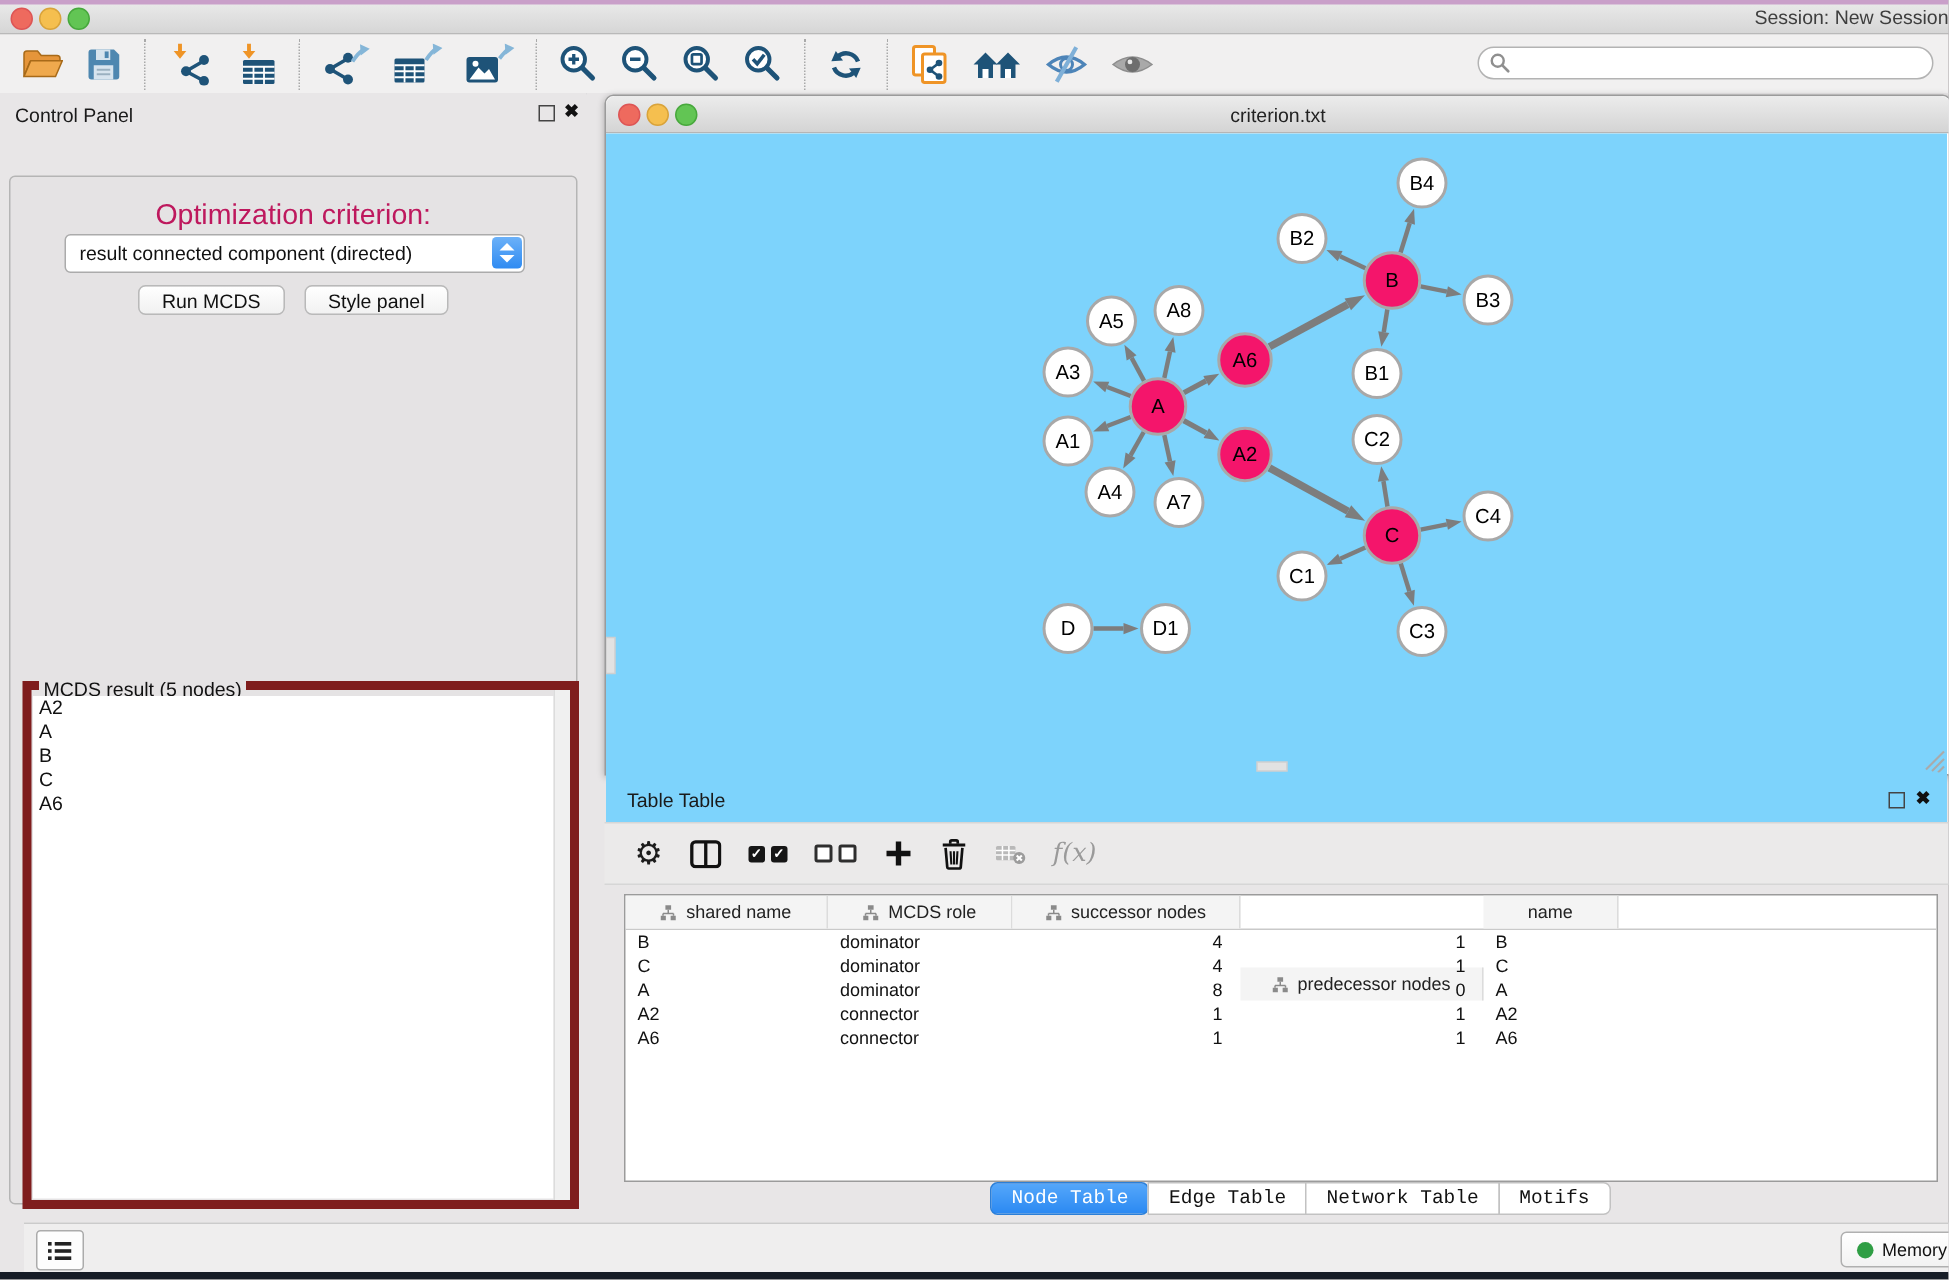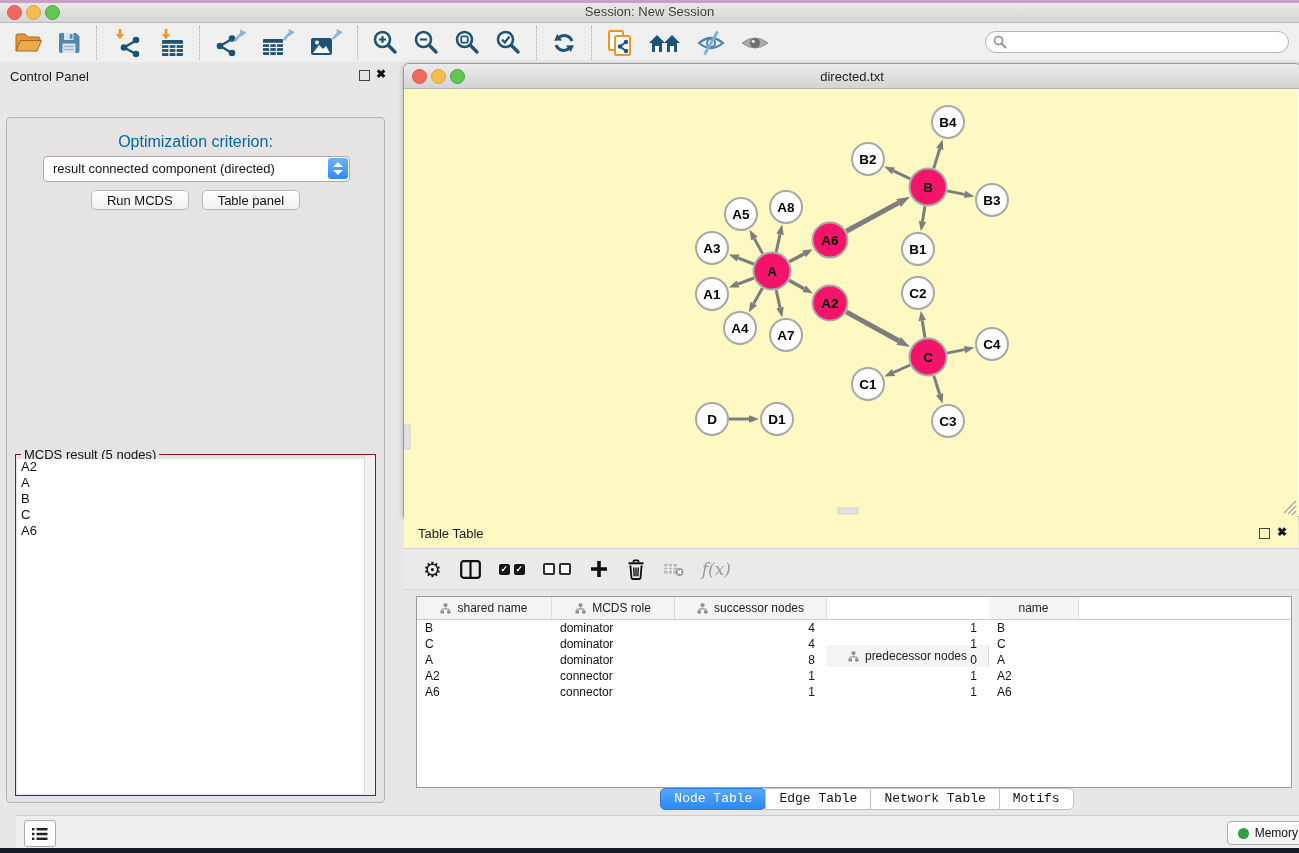--- a/index.html
+++ b/index.html
@@ -7,21 +7,21 @@
   .app{position:relative;width:1299px;height:853px;background:#e8e6e7;overflow:hidden;}
 
   
   .titlebar{position:absolute;left:0;top:0;width:1299px;height:22px;
     background:linear-gradient(#ebebeb,#d6d6d6);border-bottom:1px solid #b9b9b9;}
   .titlebar .accent{position:absolute;left:0;top:0;width:100%;height:3px;background:#c99fc9;}
   .tl{position:absolute;top:5px;width:13px;height:13px;border-radius:50%;}
   .tl.red{left:7px;background:#ee6a5e;border:1px solid #d55;}
   .tl.yellow{left:26px;background:#f5bf4f;border:1px solid #d9a33a;}
   .tl.green{left:45px;background:#62c554;border:1px solid #47a83c;}
-  .title-text{position:absolute;left:0;right:0;top:4px;text-align:center;font-size:13px;color:#3e3e3e;}
+  .title-text{position:absolute;left:0;right:0;top:4px;text-align:right;font-size:13px;color:#3e3e3e;}
 
   
   .toolbar{position:absolute;left:0;top:23px;width:1299px;height:39px;background:#f1f0f0;
     border-bottom:1px solid #c6c6c6;display:flex;align-items:center;}
   .tb-group{display:flex;align-items:center;gap:14px;padding:0 14px;height:34px;}
   .tb-sep{width:0;height:34px;border-left:1px dotted #a9a9a9;}
   .tb-btn{display:flex;align-items:center;justify-content:center;cursor:pointer;}
   .search-wrap{position:absolute;right:10px;top:8px;}
   .search-input{width:268px;height:20px;border:1px solid #b3b3b3;border-radius:11px;background:#fff;
     padding:0 8px 0 26px;font-size:12px;outline:none;color:#333;}
@@ -37,52 +37,52 @@
 
   .cp-tabs{position:absolute;left:0;top:33px;width:100%;display:flex;justify-content:center;z-index:2;}
   .seg-tab{height:20px;line-height:20px;padding:0 13px;background:#fff;border:1px solid #c2c2c2;
     font-size:13px;color:#111;cursor:pointer;margin-left:-1px;}
   .seg-tab:first-child{border-radius:5px 0 0 5px;margin-left:0;}
   .seg-tab:last-child{border-radius:0 5px 5px 0;}
   .seg-tab.active{background:linear-gradient(#55a7fa,#2b89f2);color:#fff;border-color:#2b7fd8;border-radius:5px;}
 
   .cp-content{position:absolute;left:6px;top:55px;width:377px;height:684px;background:#e5e3e4;
     border:1px solid #b5b5b5;border-radius:4px;}
-  .opt-label{position:absolute;left:0;right:0;top:15px;text-align:center;font-size:16px;color:#0369a1;}
+  .opt-label{position:absolute;left:0;right:0;top:15px;text-align:center;font-size:19px;color:#be185d;}
   .dropdown{position:absolute;left:36px;top:38px;width:305px;height:24px;background:#fff;
     border:1px solid #ababab;border-radius:4px;cursor:pointer;}
   .dropdown-text{position:absolute;left:9px;top:4px;font-size:13px;color:#111;}
   .dropdown-stepper{position:absolute;right:1px;top:1px;width:20px;height:21px;border-radius:3px;
     background:linear-gradient(#6cb1f8,#2f8bf2);}
   .step-up{position:absolute;left:5px;top:4px;width:0;height:0;border-left:5px solid transparent;
     border-right:5px solid transparent;border-bottom:5px solid #fff;}
   .step-down{position:absolute;left:5px;bottom:4px;width:0;height:0;border-left:5px solid transparent;
     border-right:5px solid transparent;border-top:5px solid #fff;}
   .cp-buttons{position:absolute;left:0;right:0;top:72px;display:flex;justify-content:center;gap:13px;}
   .aqua-btn{height:20px;line-height:20px;padding:0 15px;background:linear-gradient(#ffffff,#f1f1f1);
     border:1px solid #b9b9b9;border-radius:5px;font-size:13px;color:#111;cursor:pointer;}
 
   .mcds-fieldset{position:absolute;left:8px;top:336px;width:359px;height:340px;
-    border:1px solid #7f1d1d;}
+    border:6px solid #7f1d1d;}
   .mcds-legend{position:absolute;left:5px;top:-8px;background:#e5e3e4;padding:0 3px;font-size:13px;color:#111;}
   .mcds-list{position:absolute;left:1px;top:4px;right:1px;bottom:1px;background:#fff;overflow:hidden;}
   .mcds-item{font-size:13px;line-height:16px;padding-left:4px;color:#111;}
   .mcds-scroll{position:absolute;right:0;top:0;width:10px;height:100%;background:#f0f0f0;border-left:1px solid #dcdcdc;}
 
   
   .right-area{position:absolute;left:391px;top:62px;width:908px;height:753px;background:#e8e6e7;}
 
   .net-window{position:absolute;left:12px;top:1px;width:896px;height:452px;background:#fff;
     border:1px solid #9b9b9b;border-radius:6px 6px 0 0;box-shadow:0 1px 5px rgba(0,0,0,.25);}
   .net-titlebar{position:absolute;left:0;top:0;width:100%;height:24px;
     background:linear-gradient(#ececec,#d4d4d4);border-bottom:1px solid #b5b5b5;border-radius:6px 6px 0 0;}
   .net-titlebar .tl{top:5px;}
   .net-titlebar .tl.red{left:8px;} .net-titlebar .tl.yellow{left:27px;} .net-titlebar .tl.green{left:46px;}
   .net-title-text{position:absolute;left:0;right:0;top:5px;text-align:center;font-size:13px;color:#222;}
-  .net-canvas{position:absolute;left:0;top:25px;width:894px;height:480px;background:#fef9c3;font-weight:bold;}
+  .net-canvas{position:absolute;left:0;top:25px;width:894px;height:480px;background:#7dd3fc;}
 
   .table-panel{position:absolute;left:12px;top:458px;width:896px;height:293px;}
   .tp-title{position:absolute;left:15px;top:6px;font-size:13px;color:#1a1a1a;}
   .tp-float{left:856px;top:8px;} .tp-close{left:874px;top:5px;}
   .tp-toolbar{position:absolute;left:0;top:28px;width:100%;height:42px;background:#ebeaea;
     border-top:1px solid #d6d6d6;border-bottom:1px solid #d6d6d6;display:flex;align-items:center;gap:18px;padding-left:20px;box-sizing:border-box;}
   .gear-glyph{font-size:21px;color:#1c1c1c;line-height:21px;}
   .cb{display:inline-block;width:11px;height:11px;border-radius:2px;background:#161616;color:#fff;
     font-size:9px;line-height:11px;text-align:center;font-weight:bold;}
   .cb.empty{background:#fff;border:2px solid #2e2e2e;width:8px;height:8px;}
@@ -302,21 +302,21 @@
       <div class="opt-label">Optimization criterion:</div>
       <div class="dropdown">
         <span class="dropdown-text">result connected component (directed)</span>
         <span class="dropdown-stepper">
           <span class="step-up"></span>
             <span class="step-down"></span>
         </span>
       </div>
       <div class="cp-buttons">
         <button class="aqua-btn">Run MCDS</button>
-        <button class="aqua-btn">Table panel</button>
+        <button class="aqua-btn">Style panel</button>
       </div>
       <div class="mcds-fieldset">
         <span class="mcds-legend">MCDS result (5 nodes)</span>
         <div class="mcds-list" id="mcds-list">
             <div class="mcds-item">A2</div>
             <div class="mcds-item">A</div>
             <div class="mcds-item">B</div>
             <div class="mcds-item">C</div>
             <div class="mcds-item">A6</div>
           </div>
@@ -325,21 +325,21 @@
     </div>
   </div>
 
   <div class="right-area">
 
     <div class="net-window">
       <div class="net-titlebar">
         <div class="tl red"></div>
         <div class="tl yellow"></div>
         <div class="tl green"></div>
-        <div class="net-title-text">directed.txt</div>
+        <div class="net-title-text">criterion.txt</div>
       </div>
       <div class="net-canvas">
         <svg id="graph-svg" width="894" height="426" viewBox="0 0 894 426">
           <g id="graph-edges">
               <line x1="358.7" y1="164.9" x2="350.4" y2="149.6" stroke="#7d7d7d" stroke-width="3"></line>
               <polygon points="345.6,140.8 353.7,147.8 347.1,151.4" fill="#7d7d7d"></polygon>
               <line x1="372.2" y1="163.0" x2="376.0" y2="145.4" stroke="#7d7d7d" stroke-width="3"></line>
               <polygon points="378.2,135.6 379.7,146.2 372.4,144.6" fill="#7d7d7d"></polygon>
               <line x1="349.8" y1="175.0" x2="334.1" y2="169.0" stroke="#7d7d7d" stroke-width="3"></line>
               <polygon points="324.8,165.4 335.5,165.5 332.8,172.5" fill="#7d7d7d"></polygon>

